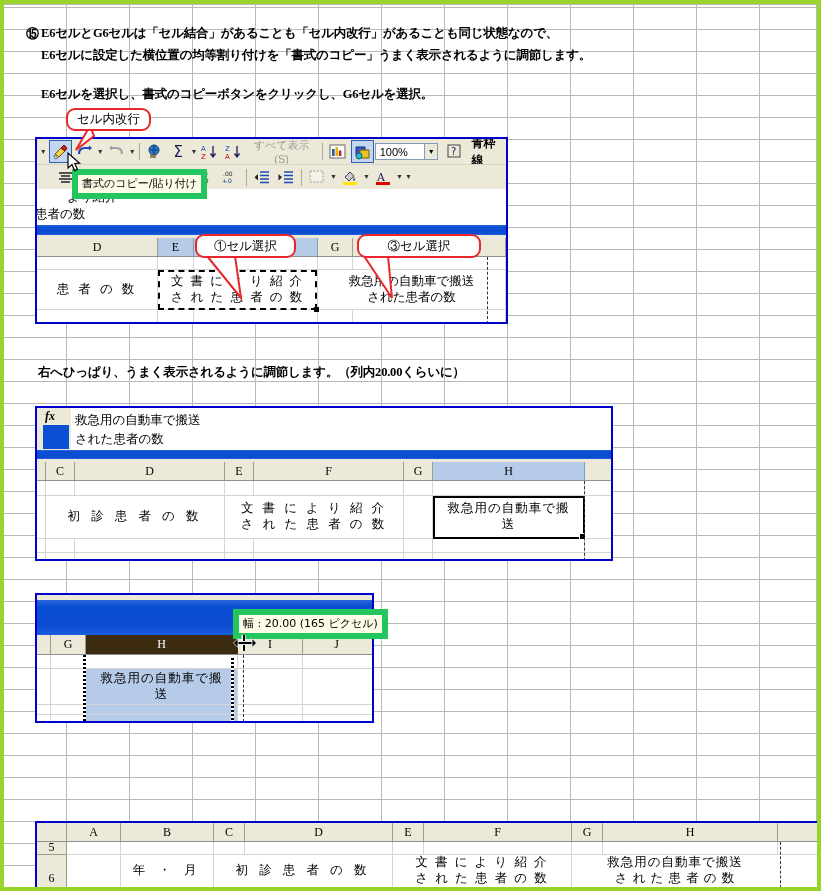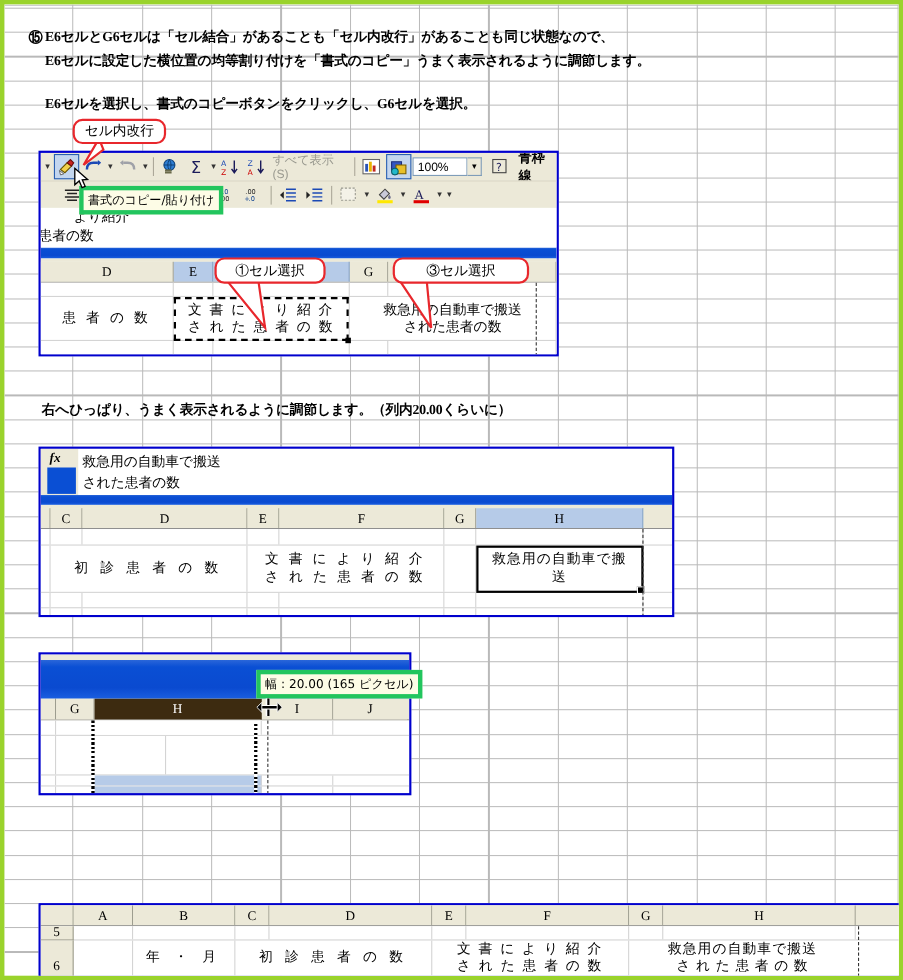--- a/index.html
+++ b/index.html
@@ -158,21 +158,21 @@
   .zoomcaret{
     width:14px;height:17px;border:1px solid #7f9db9;border-left:0;background:#ece9d8;
     display:flex;align-items:center;justify-content:center;font-size:7px;box-sizing:border-box;
   }
   .tbtext{font-size:12px;font-family:"Liberation Serif",serif;color:#000;margin-left:5px;font-weight:bold;}
 
   
   .tooltip{
     position:absolute;
     background:#fdfce6;
-    border:4px solid #22c55e;
+    border:6px solid #22c55e;
     font-family:"DejaVu Sans","Liberation Sans",sans-serif;
     font-size:11px;
     color:#000;
     padding:1px 4px 2px 4px;
     white-space:nowrap;
     z-index:40;
   }
 
   
   .fxbar{
@@ -281,21 +281,21 @@
           </svg>
         </div>
         <div class="ti">
           <svg width="17" height="16" viewBox="0 0 17 16">
             <text x="0" y="7" font-size="7" font-family="DejaVu Sans" fill="#1b49b5">Z</text>
             <text x="0" y="15" font-size="7" font-family="DejaVu Sans" fill="#c00">A</text>
             <path d="M12 2 v10 M9.5 9.5 L12 13 L14.5 9.5" fill="none" stroke="#1b1b5a" stroke-width="1.3"></path>
           </svg>
         </div>
 
-        <div class="tgray" style="margin:0 4px 0 3px;">すべて表示(S)</div>
+        <div class="tgray" style="margin:0 4px 0 3px;text-align:center;">すべて表示(S)</div>
 
         <div class="tsep"></div>
 
         <div class="ti">
           <svg width="17" height="15" viewBox="0 0 17 15">
             <rect x="1" y="1" width="15" height="13" fill="#fff" stroke="#666" stroke-width="1"></rect>
             <rect x="3" y="5" width="2.6" height="7" fill="#2b54b5"></rect>
             <rect x="6.4" y="3" width="2.6" height="9" fill="#e8b300"></rect>
             <rect x="9.8" y="6.5" width="2.6" height="5.5" fill="#c2281f"></rect>
           </svg>
@@ -539,20 +539,22 @@
       <div class="grow" style="height:14px;">
         <div class="gcell" style="width:14px;"></div>
         <div class="gcell" style="width:35px;"></div>
         <div class="gcell" style="width:152px;background:#ffffff;"></div>
         <div class="gcell" style="width:65px;"></div>
         <div class="gcell" style="width:67px;border-right:0;"></div>
       </div>
       <div class="grow" style="height:36px;">
         <div class="gcell" style="width:14px;"></div>
         <div class="gcell" style="width:35px;"></div>
+        <div class="gcell" style="width:152px;background:#b6cbe8;letter-spacing:1px;">救急用の自動車で搬
+送</div>
         <div class="gcell" style="width:65px;"></div>
         <div class="gcell" style="width:67px;border-right:0;"></div>
       </div>
       <div class="grow" style="height:10px;">
         <div class="gcell" style="width:14px;"></div>
         <div class="gcell" style="width:35px;"></div>
         <div class="gcell" style="width:152px;background:#b6cbe8;"></div>
         <div class="gcell" style="width:65px;"></div>
         <div class="gcell" style="width:67px;border-right:0;"></div>
       </div>

